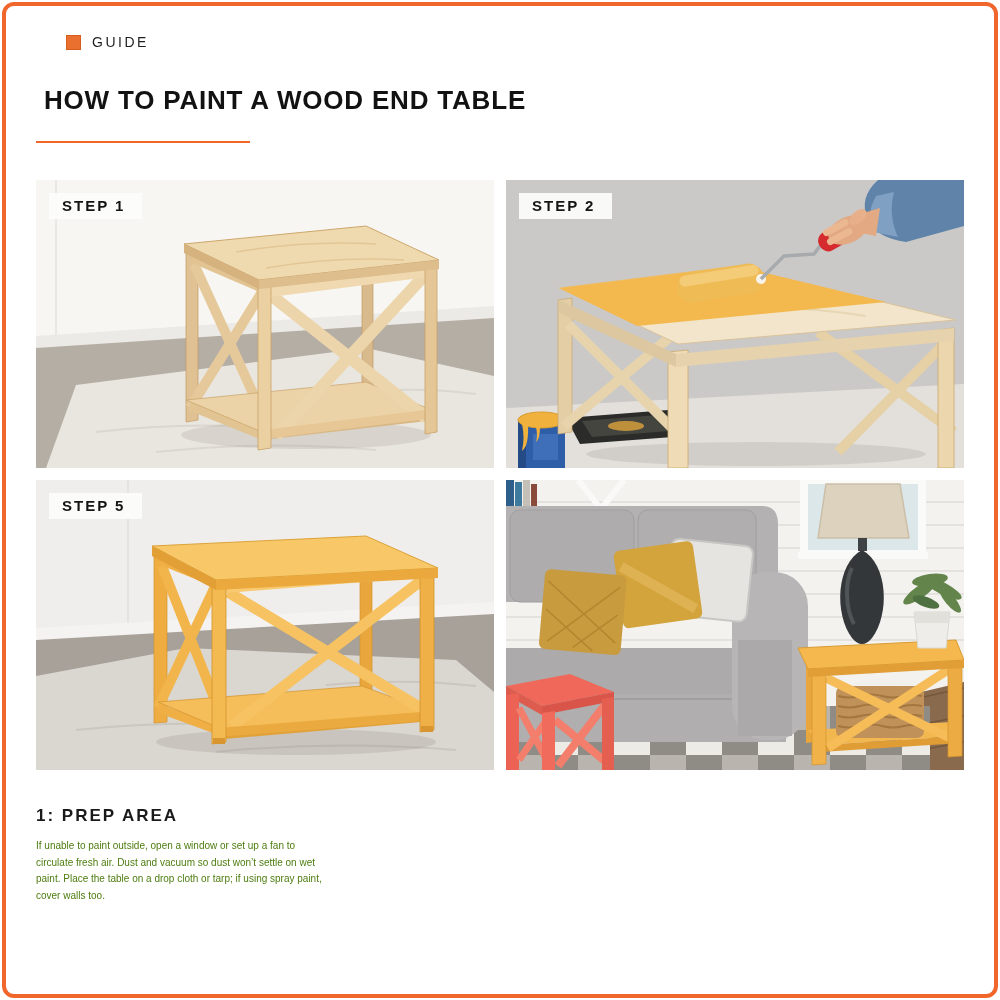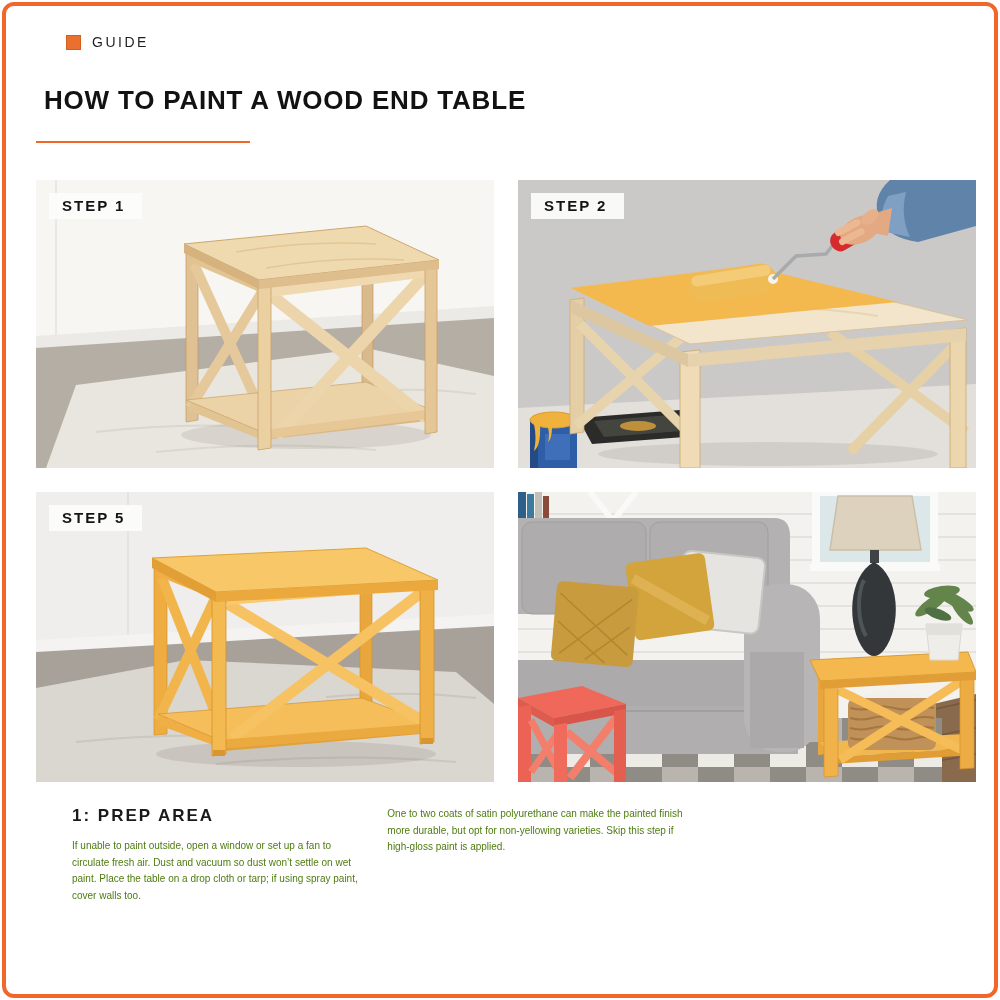--- a/index.html
+++ b/index.html
@@ -8,31 +8,31 @@
     background:#ffffff;font-family:"Liberation Sans",sans-serif;color:#1b1b1b;
   }
   .frame{position:absolute;inset:2px;border:4px solid #F1662B;border-radius:12px;pointer-events:none;z-index:50;}
   .eyebrow{position:absolute;left:36px;top:34px;display:flex;align-items:center;gap:11px;padding-left:30px;}
   .eyebrow .sq{width:13px;height:13px;background:#EA7030;border:1px solid #D85E20;}
   .eyebrow .txt{font-size:14px;font-weight:500;letter-spacing:2.5px;color:#1f1f1f;}
   .title{position:absolute;left:35px;top:76px;margin:9px;font-size:26px;font-weight:700;letter-spacing:0.8px;color:#121212;}
   .divider{position:absolute;left:36px;top:141px;width:214px;height:2px;background:#F1662B;}
   .photo-grid{
     position:absolute;left:36px;top:180px;width:928px;height:590px;
-    display:grid;grid-template-columns:458px 458px;grid-template-rows:288px 290px;gap:24px;
+    display:grid;grid-template-columns:458px 458px;grid-template-rows:288px 290px;gap:12px;
   }
   .cell{position:relative;overflow:hidden;background:#ECEAE7;}
   .cell svg{display:block;width:100%;height:100%;}
   .badge{
     position:absolute;top:13px;left:13px;background:rgba(252,252,251,0.94);
     padding:4px 17px 5px 13px;font-size:15px;font-weight:700;letter-spacing:2px;color:#141414;
   }
   .instructions{
     position:absolute;left:36px;top:806px;width:929px;
-    display:grid;grid-template-columns:1fr 1fr 1fr;gap:17px;margin-left:36px;
+    display:grid;grid-template-columns:1fr 1fr 1fr;gap:17px;
   }
   .instructions h3{margin:0 0 12px 0;font-size:17px;font-weight:700;letter-spacing:2px;color:#1a1a1a;}
   .instructions p{margin:0;font-size:10px;line-height:1.66;color:#4d7c0f;}
 </style>
 </head>
 <body>
 
 <div class="frame"></div>
 
 <div class="eyebrow">
@@ -306,15 +306,14 @@
     </svg>
   </div>
 </div>
 
 <div class="instructions">
   <div class="col">
     <h3>1: PREP AREA</h3>
     <p>If unable to paint outside, open a window or set up a fan to circulate fresh air. Dust and vacuum so dust won’t settle on wet paint. Place the table on a drop cloth or tarp; if using spray paint, cover walls too.</p>
   </div>
   <div class="col">
-    <p>One to two coats of satin polyurethane can make the painted finish more durable, but opt for non-yellowing varieties. Skip this step if high-gloss paint is applied.</p>
   </div>
 </div>
 
 </body></html>

